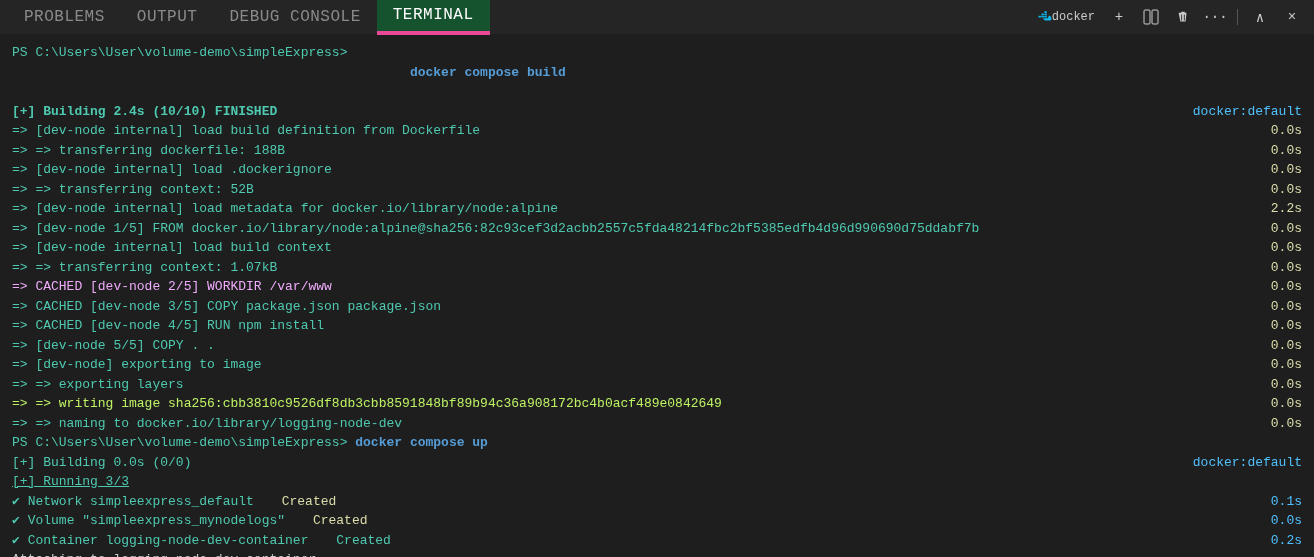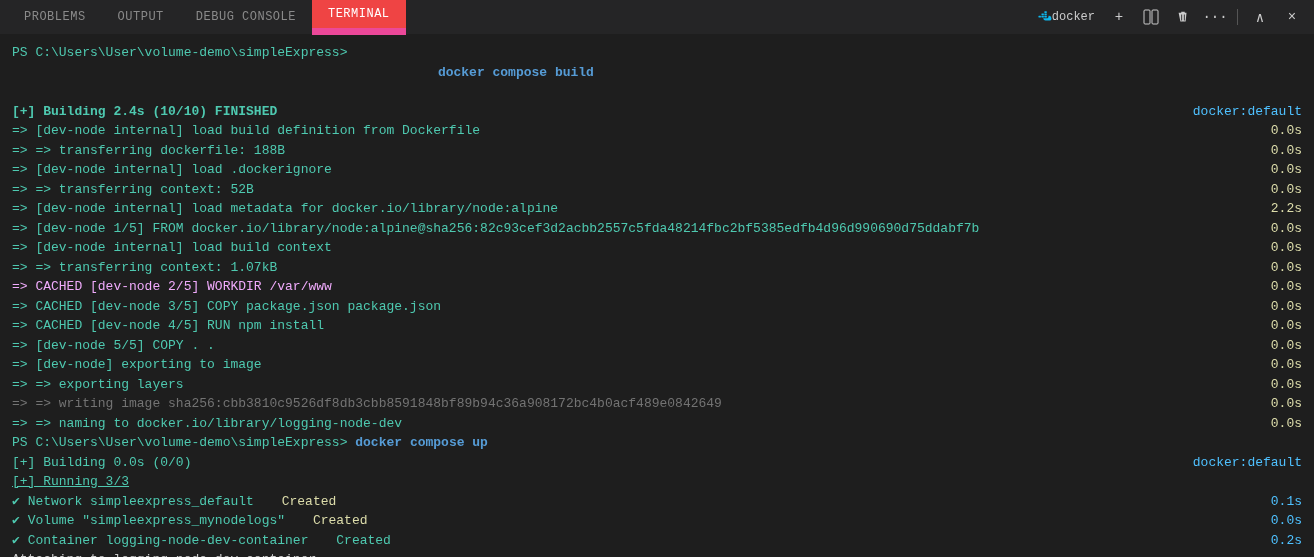--- a/index.html
+++ b/index.html
@@ -20,30 +20,30 @@
       background: #252526;
       height: 35px;
       border-bottom: 1px solid #1e1e1e;
       padding: 0 8px;
     }
     .tab-item {
       padding: 0 16px;
       height: 35px;
       display: flex;
       align-items: center;
-      font-size: 12px;
+      font-size: 16px;
       color: #8a8a8a;
       cursor: pointer;
       letter-spacing: 0.5px;
       text-transform: uppercase;
     }
     .tab-item.active {
       color: #ffffff;
-      border-bottom: 7px solid #ec4899;
-      background: #ef4444;
+      border-bottom: 4px solid #ec4899;
+      background: #14532d;
     }
 
     
     .tab-bar-right {
       margin-left: auto;
       display: flex;
       align-items: center;
       gap: 4px;
       color: #cccccc;
     }
@@ -143,21 +143,21 @@
     <div class="toolbar-btn">∧</div>
     <div class="toolbar-btn">×</div>
   </div>
 </div>
 
 <div class="terminal">
 
   <div class="line">
     <span class="c-prompt-path">PS C:\Users\User\volume-demo\simpleExpress&gt;</span>
     <span class="c-white">
-      <span> </span><span class="c-docker-cmd" style="color:#569cd6; font-weight:bold;margin-left:28px;"> docker compose build</span>
+      <span> </span><span class="c-docker-cmd" style="color:#569cd6; font-weight:bold;"> docker compose build</span>
     </span>
   </div>
 
   <div class="line-right">
     <span class="c-cyan bold">[+] Building 2.4s (10/10) FINISHED</span>
     <span style="color:#4fc1ff;">docker:default</span>
   </div>
 
   <div class="line-right">
     <span style="color:#4ec9b0;"> =&gt; [dev-node internal] load build definition from Dockerfile</span>
@@ -209,21 +209,21 @@
   </div>
   <div class="line-right">
     <span style="color:#4ec9b0;"> =&gt; [dev-node] exporting to image</span>
     <span style="color:#dcdcaa;">0.0s</span>
   </div>
   <div class="line-right">
     <span style="color:#4ec9b0;"> =&gt; =&gt; exporting layers</span>
     <span style="color:#dcdcaa;">0.0s</span>
   </div>
   <div class="line-right">
-    <span style="color:#737373;"> =&gt; =&gt; writing image sha256:cbb3810c9526df8db3cbb8591848bf89b94c36a908172bc4b0acf489e0842649</span>
+    <span style="color:#bef264;"> =&gt; =&gt; writing image sha256:cbb3810c9526df8db3cbb8591848bf89b94c36a908172bc4b0acf489e0842649</span>
     <span style="color:#dcdcaa;">0.0s</span>
   </div>
   <div class="line-right">
     <span style="color:#4ec9b0;"> =&gt; =&gt; naming to docker.io/library/logging-node-dev</span>
     <span style="color:#dcdcaa;">0.0s</span>
   </div>
 
   <div class="line">
     <span class="c-prompt-path">PS C:\Users\User\volume-demo\simpleExpress&gt;</span>
     <span style="color:#569cd6; font-weight:bold;"> docker compose up</span>

